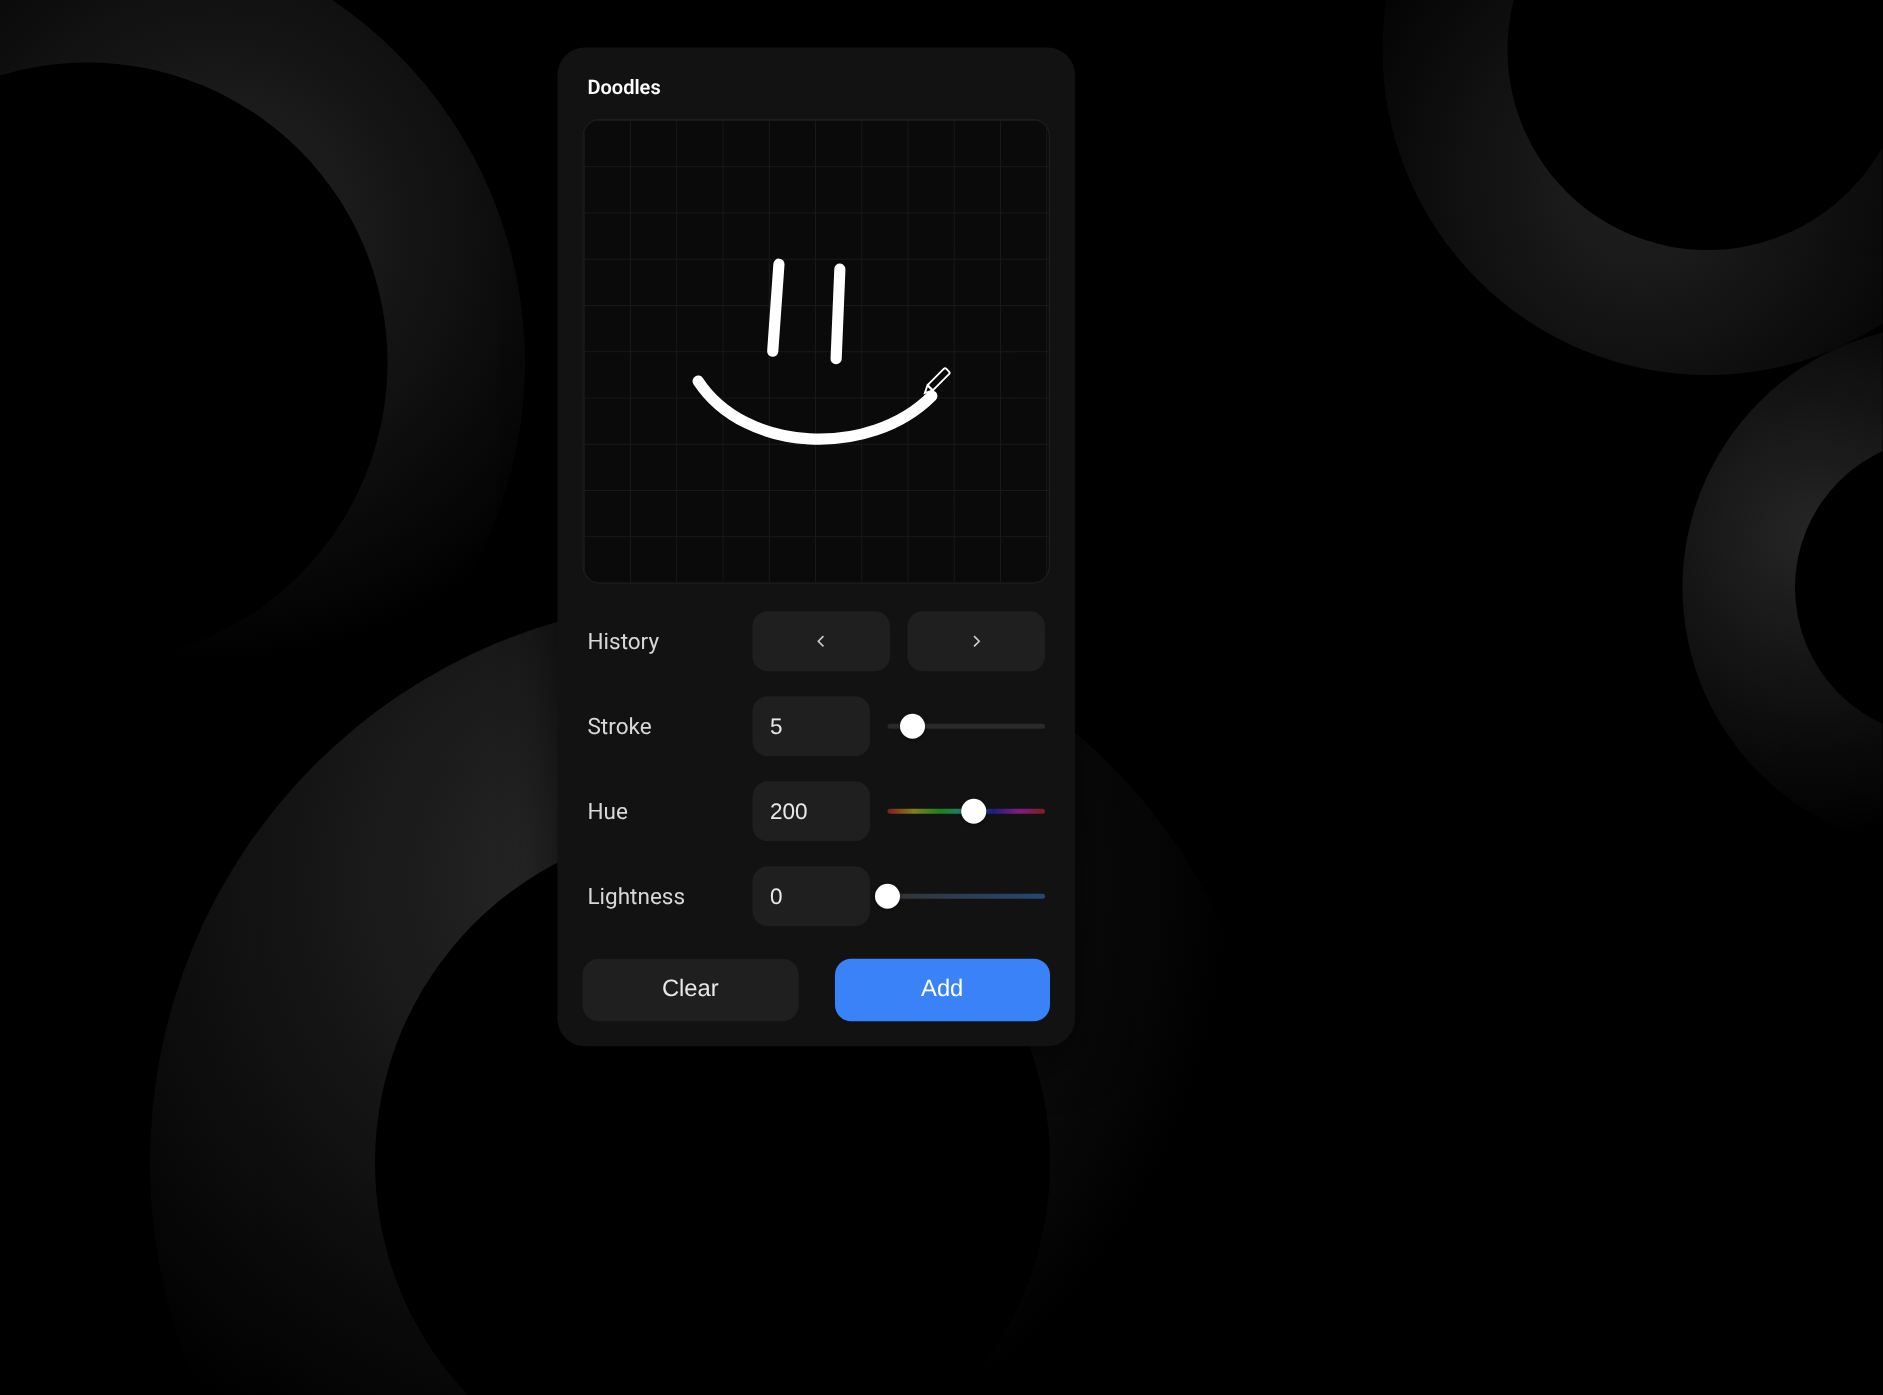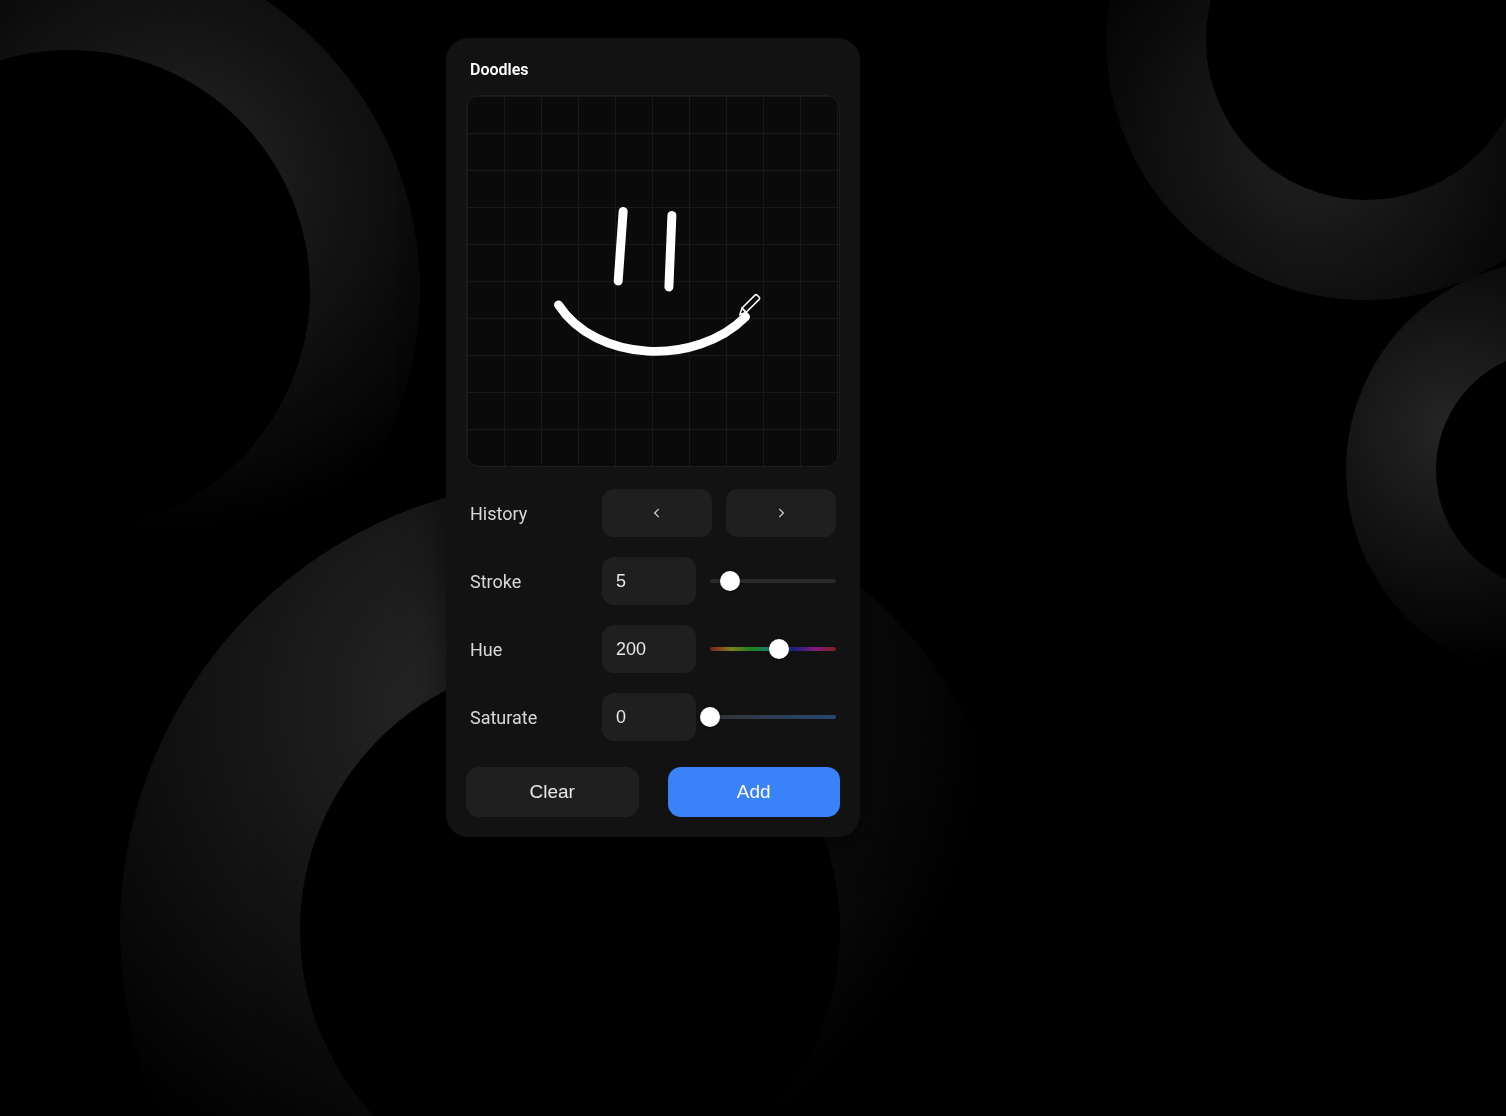--- a/index.html
+++ b/index.html
@@ -259,21 +259,21 @@
     <div class="row">
       <div class="row-label">Hue</div>
       <input class="num-input" value="200" style="">
       <div class="slider-wrap">
         <div class="slider-track hue"></div>
         <div class="slider-thumb" style="left: 55%;"></div>
       </div>
     </div>
 
     <div class="row">
-      <div class="row-label">Saturate</div>
+      <div class="row-label">Lightness</div>
       <input class="num-input" value="0" style="">
       <div class="slider-wrap">
         <div class="slider-track sat"></div>
         <div class="slider-thumb" style="left: 0%;"></div>
       </div>
     </div>
 
 
   </div>
 

